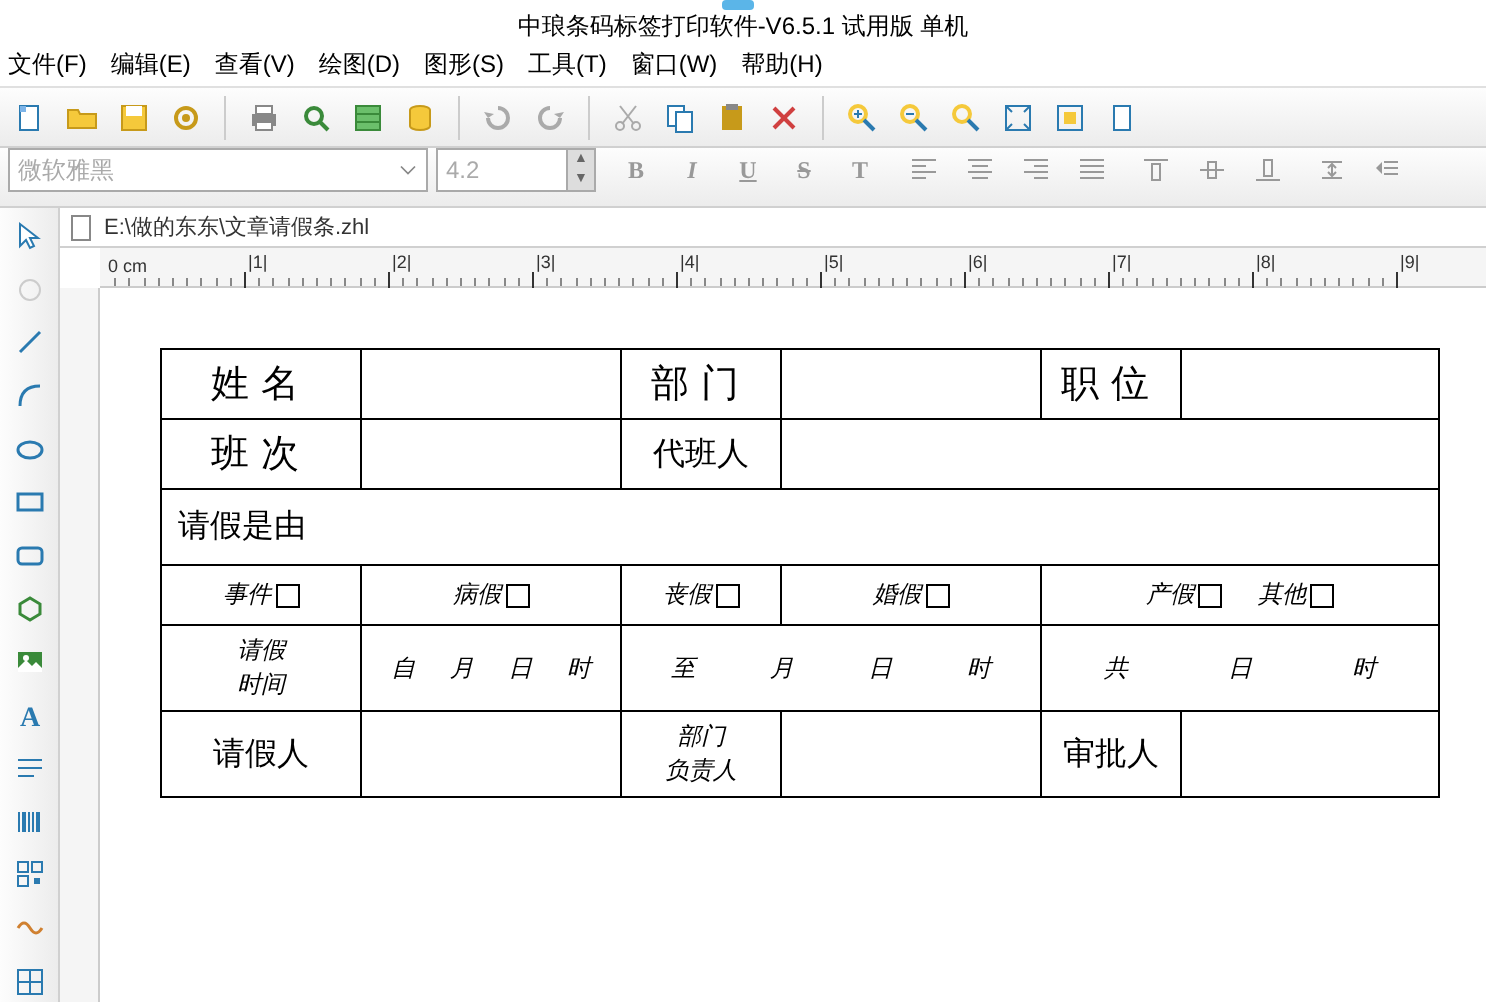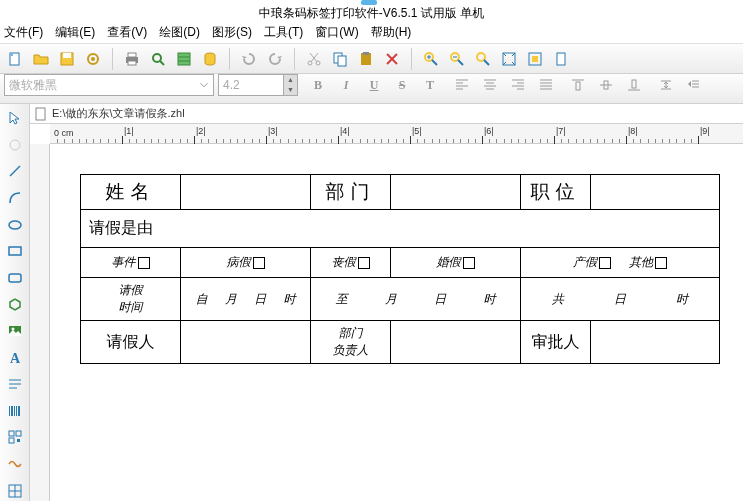--- a/index.html
+++ b/index.html
@@ -522,20 +522,26 @@
       <div class="form-page">
         <table class="leave-form">
           <tbody>
               <tr>
             <td class="big" style="width:100px">姓名</td>
             <td style="width:130px"></td>
             <td class="big" style="width:80px">部门</td>
             <td style="width:130px"></td>
             <td class="big" style="width:70px">职位</td>
             <td></td>
+          </tr>
+          <tr>
+            <td class="big">班次</td>
+            <td></td>
+            <td>代班人</td>
+            <td colspan="3"></td>
           </tr>
           <tr>
             <td colspan="6" class="left" style="height:38px">请假是由</td>
           </tr>
           <tr>
             <td class="small"><span>事件</span><span class="checkbox-sq"></span></td>
             <td class="small"><span>病假</span><span class="checkbox-sq"></span></td>
             <td class="small"><span>丧假</span><span class="checkbox-sq"></span></td>
             <td class="small"><span>婚假</span><span class="checkbox-sq"></span></td>
             <td class="small" colspan="2">

